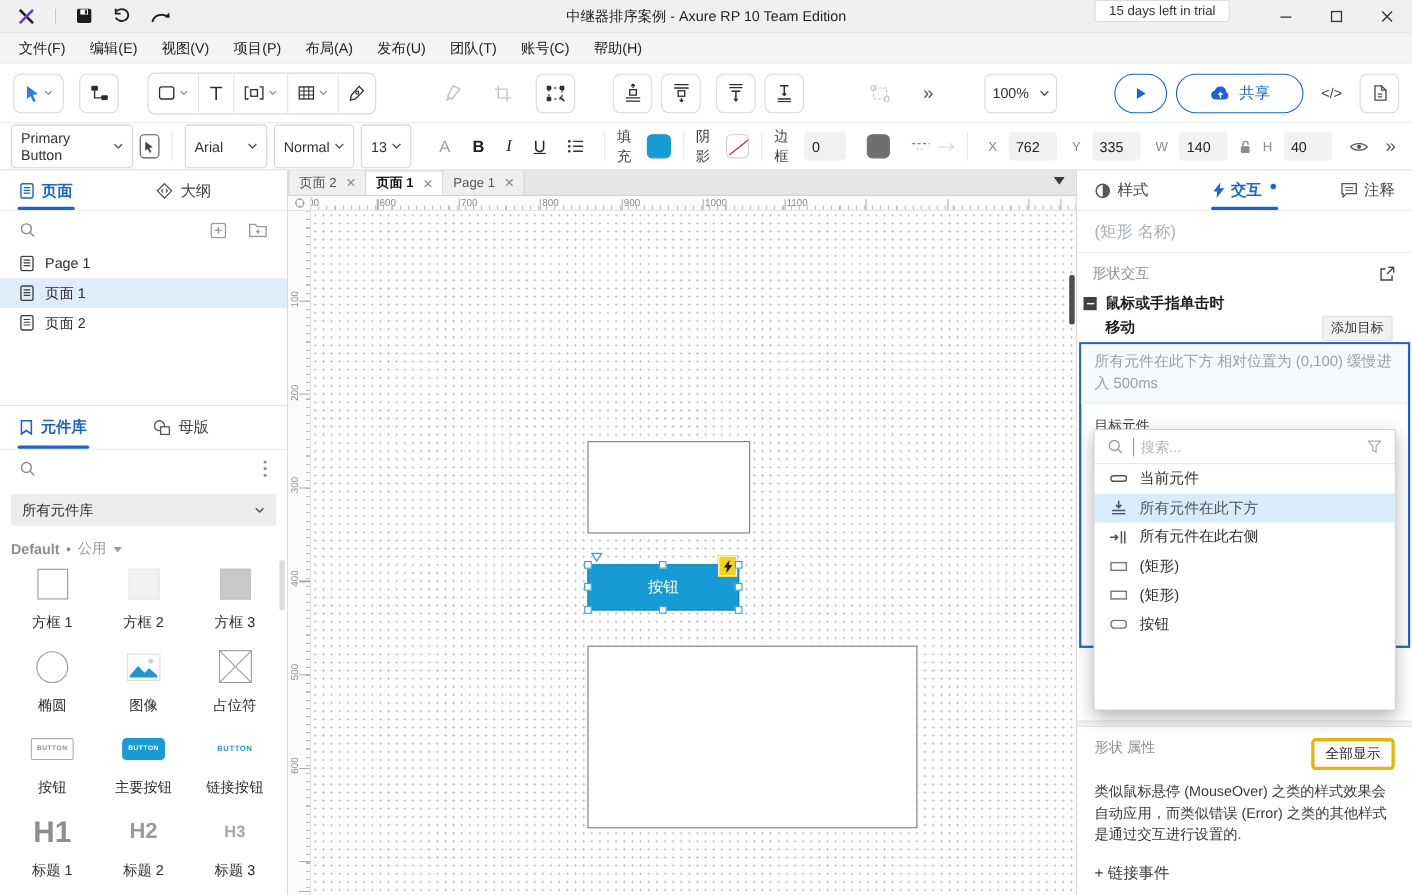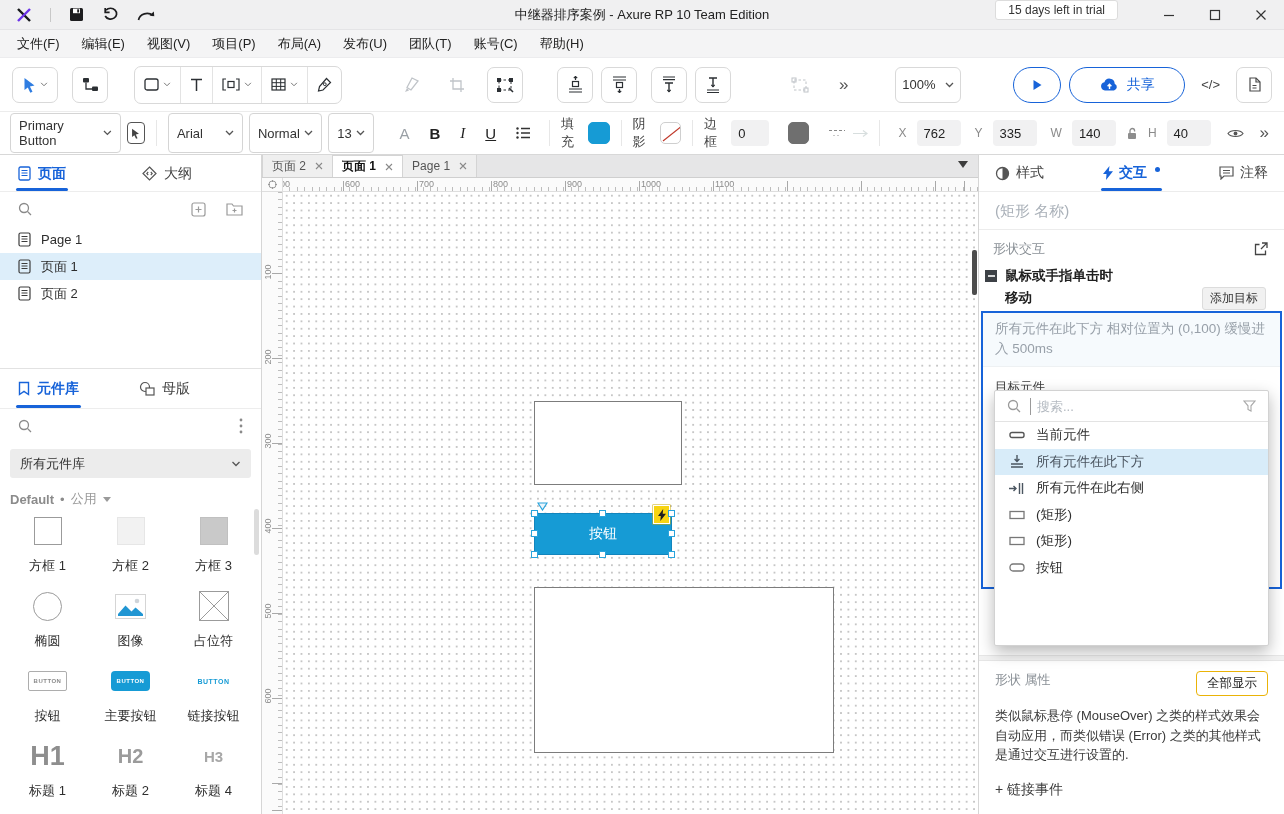--- a/index.html
+++ b/index.html
@@ -129,21 +129,21 @@
   .target-sel { margin:0 12px; background:#e9e9ea; border-radius:2px; height:27px; display:flex; align-items:center; justify-content:space-between; padding:0 9px; font-size:13px; color:#2d2d2d; }
   .drop-panel { position:absolute; left:15px; right:15px; top:235px; height:256px; background:#fff; border:1px solid #d2d2d2; box-shadow:0 6px 16px rgba(0,0,0,.28); z-index:6; border-radius:2px; }
   .dp-search { height:31px; display:flex; align-items:center; gap:9px; padding:0 12px; border-bottom:1px solid #e3e3e3; }
   .dp-search input { flex:1; border:none; outline:none; font-size:13px; font-family:inherit; color:#333; border-left:1px solid #9a9a9a; padding-left:6px; height:17px; background:transparent; }
   .dp-search input::placeholder { color:#b3b9c0; }
   .dp-opt { height:26.5px; display:flex; align-items:center; gap:11px; padding:0 14px; font-size:13.5px; color:#2f2f2f; }
   .dp-opt.selected { background:#d8ecf9; color:#4b5560; }
   .gray-band { height:6px; background:#f2f2f2; border-top:1px solid #e6e6e6; border-bottom:1px solid #e6e6e6; margin-top:66px; }
   .props-row { display:flex; align-items:flex-start; justify-content:space-between; padding:10px 16px 6px; }
   .props-title { color:#8a9096; font-size:13px; }
-  .show-all { background:#fff; border:1px solid #eab308; border-radius:4px; font-size:12.5px; color:#222; padding:3px 10px; }
+  .show-all { background:#fff; border:3px solid #eab308; border-radius:4px; font-size:12.5px; color:#222; padding:3px 10px; }
   .props-note { padding:4px 16px 0; font-size:13px; color:#3a3a3a; line-height:1.5; }
   .link-events { padding:16px 16px 0; font-size:14px; color:#3a3a3a; }
 </style>
 </head>
 <body>
 
 <div class="titlebar">
   <div class="tb-left">
     <span>
       <svg width="16" height="16" viewBox="0 0 16 16">
@@ -644,21 +644,21 @@
         <div class="wcell">
             <div class="wprev">
               <span class="h2p">H2</span>
             </div>
             <span class="wlabel">标题 2</span>
           </div>
         <div class="wcell">
             <div class="wprev">
               <span class="h3p">H3</span>
             </div>
-            <span class="wlabel">标题 4</span>
+            <span class="wlabel">标题 3</span>
           </div>
       </div>
       <div class="side-scroll"></div>
     </div>
   </div>
 
   <div class="canvas-col">
     <div class="doc-tabs">
       <div class="doc-tab">
         <span>页面 2</span>

